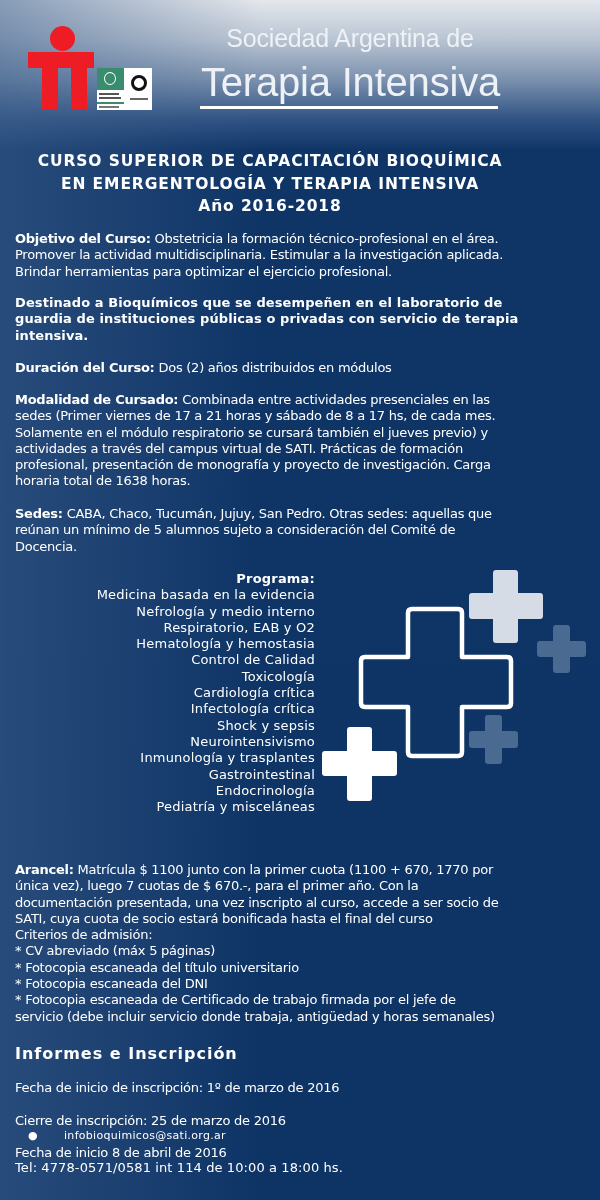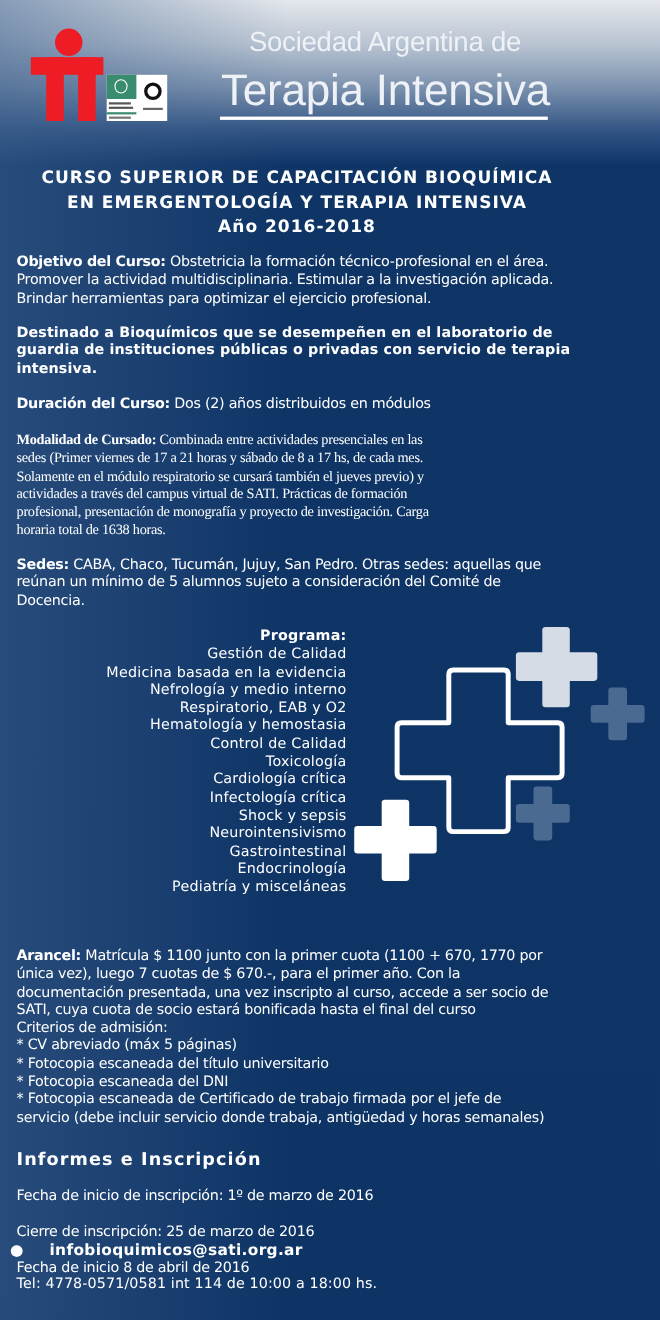--- a/index.html
+++ b/index.html
@@ -31,21 +31,21 @@
   .org-line2 { left: 200px; top: 60px; width: 300px; text-align: right; font-family: "Liberation Sans", sans-serif; font-size: 40px; color: #eef2f7; letter-spacing: -0.2px; }
   .org-underline { left: 200px; top: 106px; width: 298px; height: 3px; background: #ffffff; }
   
   .title { left: 0; width: 540px; text-align: center; font-weight: bold; font-size: 15.5px; letter-spacing: 0.9px; line-height: 22px; }
   
   .blk { left: 15px; width: 580px; font-size: 13px; letter-spacing: -0.25px; line-height: 16.3px; white-space: pre-line; }
   .blk b { font-weight: bold; }
   .prog { left: 15px; width: 300px; font-size: 13px; letter-spacing: 0.2px; line-height: 16.3px; text-align: right; }
   .prog-item { display: block; }
   .informes-h { left: 15px; top: 1044px; font-size: 16px; font-weight: bold; letter-spacing: 1px; }
-  .email-row { left: 9px; top: 1129px; font-size: 14px; font-weight: bold; letter-spacing: 0.3px; }
+  .email-row { left: 28px; top: 1129px; font-size: 11px; font-weight: normal; letter-spacing: 0.3px; }
   .bullet { display: inline-block; width: 36px; }
   
   .cross { position: absolute; }
   .cross .v, .cross .h { position: absolute; border-radius: 3px; }
 </style>
 </head>
 <body>
 
 <div class="abs" style="left:0;top:0;width:160px;height:120px;">
   <div class="abs logo-circle"></div>
@@ -76,44 +76,44 @@
 <div class="abs blk" style="top:231px;"><b>Objetivo del Curso:</b><span> Obstetricia la formación técnico-profesional en el área.
 Promover la actividad multidisciplinaria. Estimular a la investigación aplicada.
 Brindar herramientas para optimizar el ejercicio profesional.</span></div>
 
 <div class="abs blk" style="top:295px;font-weight:bold;letter-spacing:0.1px;">Destinado a Bioquímicos que se desempeñen en el laboratorio de
 guardia de instituciones públicas o privadas con servicio de terapia
 intensiva.</div>
 
 <div class="abs blk" style="top:360px;"><b>Duración del Curso:</b><span> Dos (2) años distribuidos en módulos</span></div>
 
-<div class="abs blk" style="top:392px;font-family:Liberation Serif, serif;"><b>Modalidad de Cursado:</b><span> Combinada entre actividades presenciales en las
+<div class="abs blk" style="top:392px;"><b>Modalidad de Cursado:</b><span> Combinada entre actividades presenciales en las
 sedes (Primer viernes de 17 a 21 horas y sábado de 8 a 17 hs, de cada mes.
 Solamente en el módulo respiratorio se cursará también el jueves previo) y
 actividades a través del campus virtual de SATI. Prácticas de formación
 profesional, presentación de monografía y proyecto de investigación. Carga
 horaria total de 1638 horas.</span></div>
 
 <div class="abs blk" style="top:506px;"><b>Sedes:</b><span> CABA, Chaco, Tucumán, Jujuy, San Pedro. Otras sedes: aquellas que
 reúnan un mínimo de 5 alumnos sujeto a consideración del Comité de
 Docencia.</span></div>
 
 <div class="abs prog" style="top:571px;">
   <b class="prog-item">Programa:</b>
-  <span class="prog-item">Gestión de Calidad</span>
   <span class="prog-item">Medicina basada en la evidencia</span>
   <span class="prog-item">Nefrología y medio interno</span>
   <span class="prog-item">Respiratorio, EAB y O2</span>
   <span class="prog-item">Hematología y hemostasia</span>
   <span class="prog-item">Control de Calidad</span>
   <span class="prog-item">Toxicología</span>
   <span class="prog-item">Cardiología crítica</span>
   <span class="prog-item">Infectología crítica</span>
   <span class="prog-item">Shock y sepsis</span>
   <span class="prog-item">Neurointensivismo</span>
+  <span class="prog-item">Inmunología y trasplantes</span>
   <span class="prog-item">Gastrointestinal</span>
   <span class="prog-item">Endocrinología</span>
   <span class="prog-item">Pediatría y misceláneas</span>
 </div>
 
 <div>
 
   <svg class="abs" style="left:358px;top:606px;" width="156" height="153" viewBox="0 0 156 153">
     <path d="M54 3 H100 Q104 3 104 7 V51 H149 Q153 51 153 55 V97 Q153 101 149 101 H104 V146 Q104 150 100 150 H54 Q50 150 50 146 V101 H7 Q3 101 3 97 V55 Q3 51 7 51 H50 V7 Q50 3 54 3 Z" fill="none" stroke="#ffffff" stroke-width="4.5" stroke-linejoin="round"></path>
   </svg>

